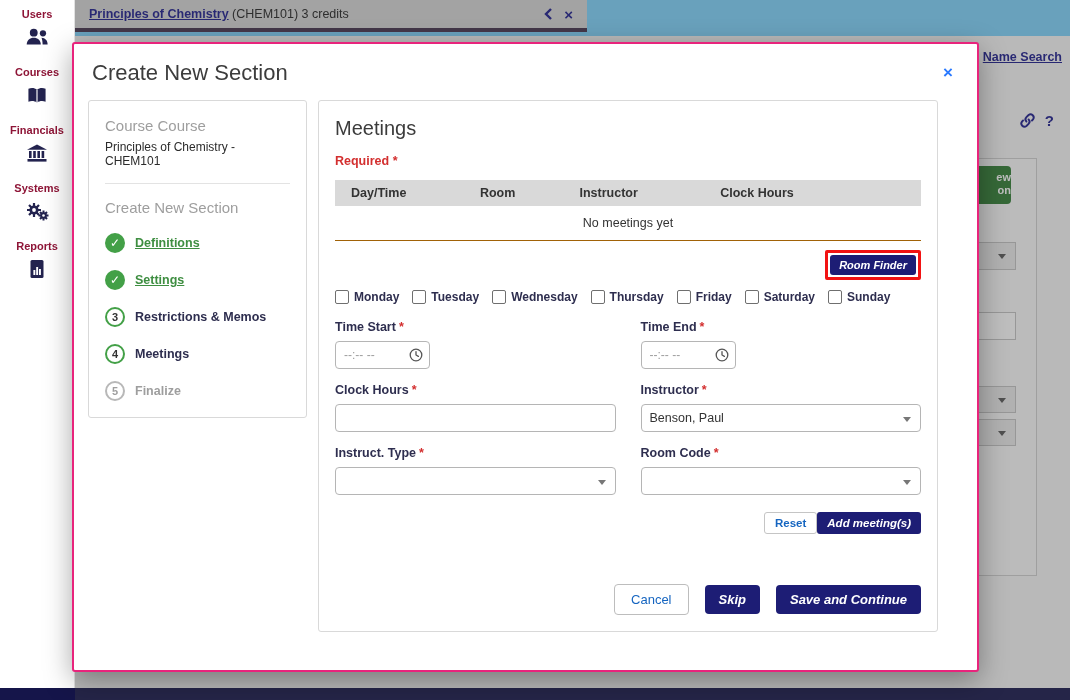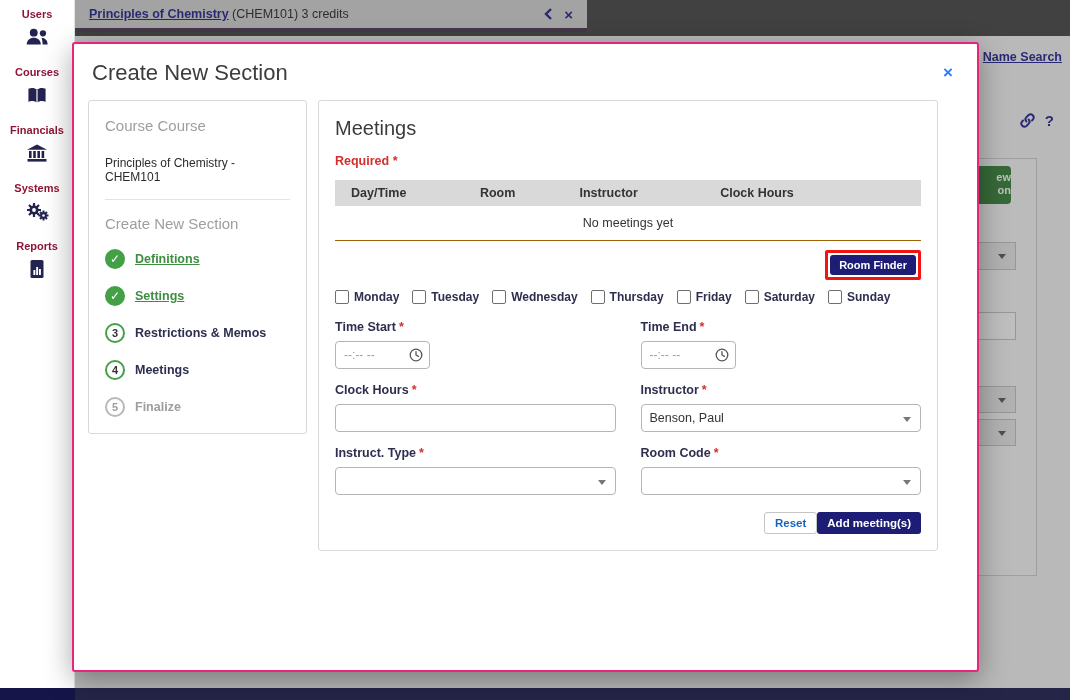--- a/index.html
+++ b/index.html
@@ -8,21 +8,21 @@
     font-family:"Liberation Sans",sans-serif;background:#f7f7f7;
   }
   
   #sidebar{position:absolute;left:0;top:0;width:75px;bottom:12px;background:#fff;
     border-right:1px solid #e2e2e2;z-index:3;text-align:center;padding-top:8px;box-sizing:border-box;}
   .side-item{margin-bottom:17px;cursor:pointer;}
   .side-label{font-size:11px;font-weight:bold;color:#8e1537;}
   .side-icon{margin-top:5px;height:24px;display:flex;justify-content:center;align-items:center;}
   .side-icon svg{display:block;}
   
-  #topbar{position:absolute;left:75px;top:0;right:0;height:36px;background:#404040;z-index:1;}
+  #topbar{position:absolute;left:75px;top:0;right:0;height:36px;background:#7dd3fc;z-index:1;}
   #course-tab{position:absolute;left:0;top:0;width:512px;height:32px;background:#d6d6d6;
     border-bottom:4px solid #43304b;display:flex;align-items:center;padding:0 14px;box-sizing:border-box;}
   .tab-title{font-size:12.5px;color:#222;white-space:nowrap;flex:1;overflow:hidden;}
   .tab-title .tab-link{color:#1a1a8c;font-weight:bold;text-decoration:underline;cursor:pointer;}
   .tab-icons{display:flex;gap:11px;align-items:center;}
   .tab-close{color:#1a1a8c;font-size:15px;font-weight:bold;line-height:1;cursor:pointer;}
   #name-search{position:absolute;top:50px;right:8px;font-size:12.5px;font-weight:bold;color:#1a1a8c;
     text-decoration:underline;z-index:1;cursor:pointer;}
   #top-icons{position:absolute;top:112px;right:16px;display:flex;gap:9px;align-items:center;z-index:1;}
   .help-q{color:#1a1a8c;font-weight:bold;font-size:15px;}
@@ -44,21 +44,21 @@
     box-shadow:0 8px 28px rgba(0,0,0,.35);}
   .modal-header{display:flex;justify-content:space-between;align-items:flex-start;padding:16px 24px 8px 18px;}
   .modal-title{font-size:22px;color:#3c3c3c;}
   .modal-close{color:#2979ff;font-size:17px;font-weight:bold;line-height:1;cursor:pointer;padding-top:4px;}
   .modal-body{display:flex;gap:11px;padding:6px 39px 0 14px;align-items:flex-start;}
   .panel{border:1px solid #d9d9d9;border-radius:3px;background:#fff;box-sizing:border-box;}
   #left-card{width:219px;padding:16px;min-height:300px;flex:none;}
   #right-card{flex:1;padding:16px;}
   
   .gray-h{font-size:15px;color:#9e9e9e;}
-  .course-name{font-size:12px;color:#2b2b2b;margin-top:22px;padding-bottom:15px;border-bottom:1px solid #e3e3e3;}
+  .course-name{font-size:12px;color:#2b2b2b;margin-top:6px;padding-bottom:15px;border-bottom:1px solid #e3e3e3;}
   #steps-heading{margin-top:15px;}
   .step{display:flex;align-items:center;gap:10px;margin-top:17px;}
   .dot{width:20px;height:20px;border-radius:50%;display:flex;align-items:center;justify-content:center;
     box-sizing:border-box;flex:none;}
   .dot.done{background:#43a047;color:#fff;font-size:12px;}
   .dot.num{border:2px solid #43a047;color:#333;font-size:11px;font-weight:bold;}
   .dot.pending{border:2px solid #b8b8b8;color:#9e9e9e;font-size:11px;font-weight:bold;}
   .step-link{color:#3e8e41;font-weight:bold;font-size:12.5px;text-decoration:underline;cursor:pointer;}
   .step-label{color:#2e2e4f;font-weight:bold;font-size:12.5px;}
   .step-label.pending{color:#9e9e9e;}
@@ -68,21 +68,21 @@
   .tbl{margin-top:12px;}
   .tbl-head{display:flex;background:#d9d9d9;height:26px;align-items:center;font-size:12.5px;
     font-weight:bold;color:#333;}
   .th{padding-left:16px;box-sizing:border-box;}
   .w1{width:22%;} .w2{width:17%;} .w3{width:24%;} .w4{width:37%;}
   .tbl-empty{height:34px;display:flex;align-items:center;justify-content:center;font-size:12.5px;
     color:#333;border-bottom:1px solid #a16207;}
   .rf-row{display:flex;justify-content:flex-end;margin-top:9px;}
   .annot{border:3px solid #f21313;padding:2px;border-radius:2px;}
   .btn-navy{background:#1d1d75;color:#fff;font-weight:bold;border:none;border-radius:3px;
-    font-family:inherit;cursor:pointer;}
+    font-family:inherit;cursor:pointer;font-style:italic;}
   .rf-btn{font-size:11px;padding:4px 9px;}
   .days{display:flex;gap:13px;margin-top:10px;align-items:center;}
   .day{display:flex;align-items:center;gap:5px;font-size:12px;font-weight:bold;color:#2e2e4f;
     white-space:nowrap;cursor:pointer;}
   .cb{width:12px;height:12px;border:1.5px solid #6f6f6f;border-radius:2px;background:#fff;flex:none;}
   .form-grid{display:grid;grid-template-columns:1fr 1fr;column-gap:25px;row-gap:14px;margin-top:16px;}
   .fld-label{font-size:12.5px;font-weight:bold;color:#2e2e4f;}
   .req{color:#d32f2f;margin-left:3px;}
   .ctrl{margin-top:7px;}
   .time-wrap{position:relative;width:95px;}
@@ -368,15 +368,20 @@
             <span class="sel-caret"></span>
           </div>
         </div>
       </div>
 
       <div class="mini-row">
         <button class="btn-reset">Reset</button>
         <button class="btn-navy btn-add">Add meeting(s)</button>
       </div>
 
+      <div class="modal-actions">
+        <button class="btn-cancel">Cancel</button>
+        <button class="btn-navy btn-skip">Skip</button>
+        <button class="btn-navy btn-save">Save and Continue</button>
+      </div>
     </div>
   </div>
 </div>
 
 </body></html>

